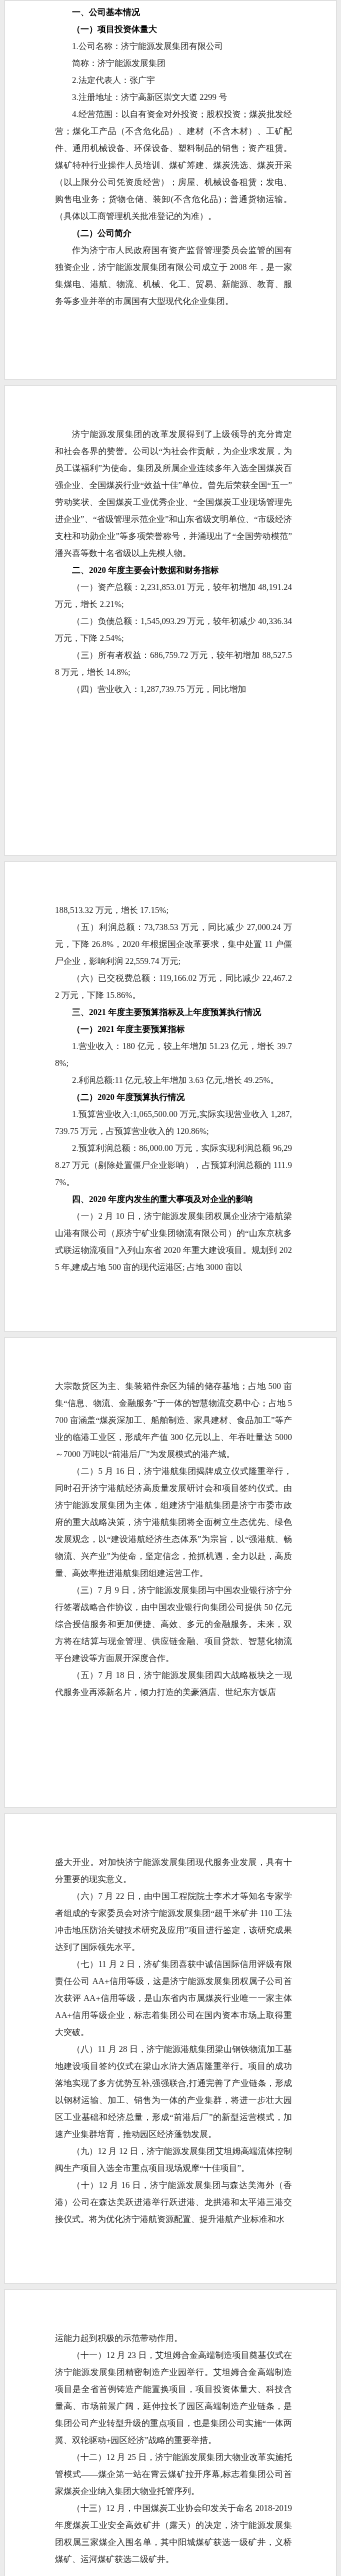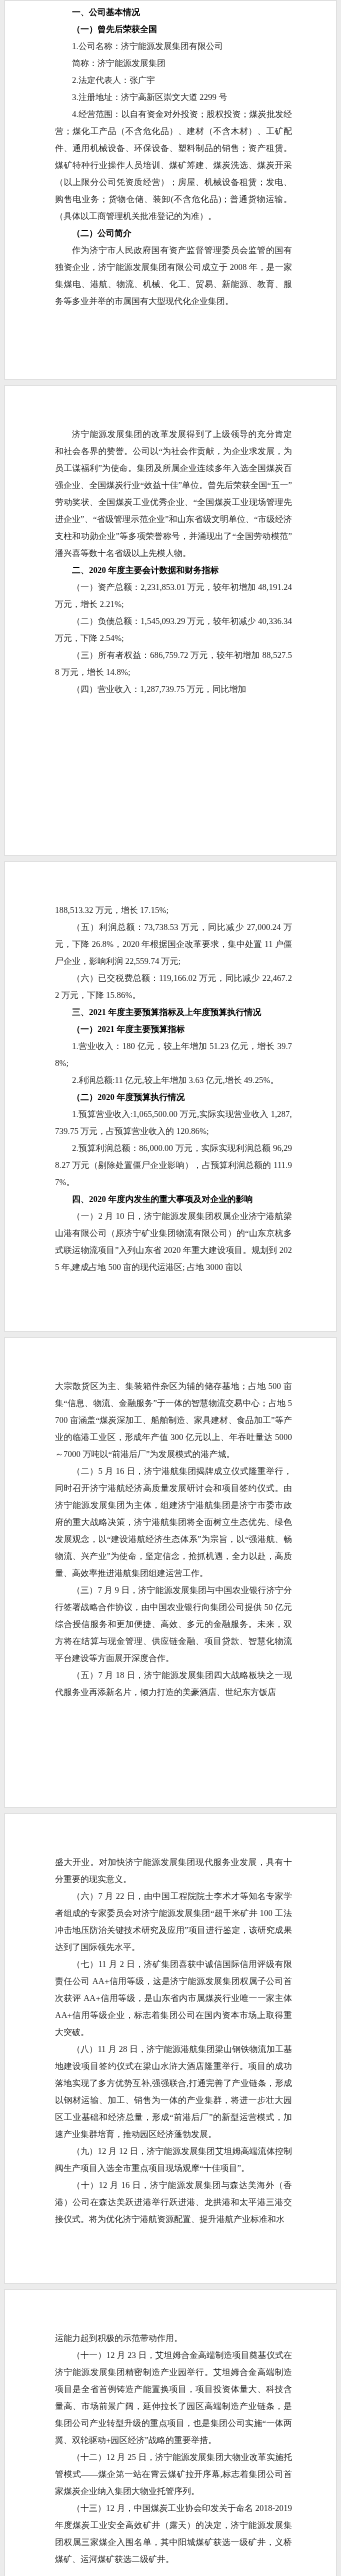--- a/index.html
+++ b/index.html
@@ -51,21 +51,21 @@
     text-indent: 0;
   }
 </style>
 </head>
 <body>
 
 <main class="doc">
   <div>
       <section class="page">
         <p class="blk heading">一、公司基本情况</p>
-        <p class="blk heading">（一）曾先后荣获全国</p>
+        <p class="blk heading">（一）项目投资体量大</p>
         <p class="blk para">1.公司名称：济宁能源发展集团有限公司</p>
         <p class="blk para">简称：济宁能源发展集团</p>
         <p class="blk para">2.法定代表人：张广宇</p>
         <p class="blk para">3.注册地址：济宁高新区崇文大道 2299 号</p>
         <p class="blk para">4.经营范围：以自有资金对外投资；股权投资；煤炭批发经营；煤化工产品（不含危化品）、建材（不含木材）、工矿配件、通用机械设备、环保设备、塑料制品的销售；资产租赁。煤矿特种行业操作人员培训、煤矿筹建、煤炭洗选、煤炭开采（以上限分公司凭资质经营）；房屋、机械设备租赁；发电、购售电业务；货物仓储、装卸(不含危化品)；普通货物运输。（具体以工商管理机关批准登记的为准）。</p>
         <p class="blk heading">（二）公司简介</p>
         <p class="blk para">作为济宁市人民政府国有资产监督管理委员会监管的国有独资企业，济宁能源发展集团有限公司成立于 2008 年，是一家集煤电、港航、物流、机械、化工、贸易、新能源、教育、服务等多业并举的市属国有大型现代化企业集团。</p>
       </section>
       <section class="page">
         <p class="blk para">济宁能源发展集团的改革发展得到了上级领导的充分肯定和社会各界的赞誉。公司以“为社会作贡献，为企业求发展，为员工谋福利”为使命。集团及所属企业连续多年入选全国煤炭百强企业、全国煤炭行业“效益十佳”单位。曾先后荣获全国“五一”劳动奖状、全国煤炭工业优秀企业、“全国煤炭工业现场管理先进企业”、“省级管理示范企业”和山东省级文明单位、“市级经济支柱和功勋企业”等多项荣誉称号，并涌现出了“全国劳动模范”潘兴喜等数十名省级以上先模人物。</p>
@@ -90,21 +90,21 @@
         <p class="blk para">（一）2 月 10 日，济宁能源发展集团权属企业济宁港航梁山港有限公司（原济宁矿业集团物流有限公司）的“山东京杭多式联运物流项目”入列山东省 2020 年重大建设项目。规划到 2025 年,建成占地 500 亩的现代运港区; 占地 3000 亩以</p>
       </section>
       <section class="page">
         <p class="blk para noindent">大宗散货区为主、集装箱件杂区为辅的储存基地；占地 500 亩集“信息、物流、金融服务”于一体的智慧物流交易中心；占地 5700 亩涵盖“煤炭深加工、船舶制造、家具建材、食品加工”等产业的临港工业区，形成年产值 300 亿元以上、年吞吐量达 5000～7000 万吨以“前港后厂”为发展模式的港产城。</p>
         <p class="blk para">（二）5 月 16 日，济宁港航集团揭牌成立仪式隆重举行，同时召开济宁港航经济高质量发展研讨会和项目签约仪式。由济宁能源发展集团为主体，组建济宁港航集团是济宁市委市政府的重大战略决策，济宁港航集团将全面树立生态优先、绿色发展观念，以“建设港航经济生态体系”为宗旨，以“强港航、畅物流、兴产业”为使命，坚定信念，抢抓机遇，全力以赴，高质量、高效率推进港航集团组建运营工作。</p>
         <p class="blk para">（三）7 月 9 日，济宁能源发展集团与中国农业银行济宁分行签署战略合作协议，由中国农业银行向集团公司提供 50 亿元综合授信服务和更加便捷、高效、多元的金融服务。未来，双方将在结算与现金管理、供应链金融、项目贷款、智慧化物流平台建设等方面展开深度合作。</p>
         <p class="blk para">（五）7 月 18 日，济宁能源发展集团四大战略板块之一现代服务业再添新名片，倾力打造的美豪酒店、世纪东方饭店</p>
       </section>
       <section class="page">
         <p class="blk para noindent">盛大开业。对加快济宁能源发展集团现代服务业发展，具有十分重要的现实意义。</p>
-        <p class="blk para">（六）7 月 22 日，由中国工程院院士李术才等知名专家学者组成的专家委员会对济宁能源发展集团“超千米矿井 100 工法冲击地压防治关键技术研究及应用”项目进行鉴定，该研究成果达到了国际领先水平。</p>
+        <p class="blk para">（六）7 月 22 日，由中国工程院院士李术才等知名专家学者组成的专家委员会对济宁能源发展集团“超千米矿井 110 工法冲击地压防治关键技术研究及应用”项目进行鉴定，该研究成果达到了国际领先水平。</p>
         <p class="blk para">（七）11 月 2 日，济矿集团喜获中诚信国际信用评级有限责任公司 AA+信用等级，这是济宁能源发展集团权属子公司首次获评 AA+信用等级，是山东省内市属煤炭行业唯一一家主体 AA+信用等级企业，标志着集团公司在国内资本市场上取得重大突破。</p>
         <p class="blk para">（八）11 月 28 日，济宁能源港航集团梁山钢铁物流加工基地建设项目签约仪式在梁山水浒大酒店隆重举行。项目的成功落地实现了多方优势互补,强强联合,打通完善了产业链条，形成以钢材运输、加工、销售为一体的产业集群，将进一步壮大园区工业基础和经济总量，形成“前港后厂”的新型运营模式，加速产业集群培育，推动园区经济蓬勃发展。</p>
         <p class="blk para">（九）12 月 12 日，济宁能源发展集团艾坦姆高端流体控制阀生产项目入选全市重点项目现场观摩“十佳项目”。</p>
         <p class="blk para">（十）12 月 16 日，济宁能源发展集团与森达美海外（香港）公司在森达美跃进港举行跃进港、龙拱港和太平港三港交接仪式。将为优化济宁港航资源配置、提升港航产业标准和水</p>
       </section>
       <section class="page">
         <p class="blk para noindent">运能力起到积极的示范带动作用。</p>
         <p class="blk para">（十一）12 月 23 日，艾坦姆合金高端制造项目奠基仪式在济宁能源发展集团精密制造产业园举行。艾坦姆合金高端制造项目是全省首例铸造产能置换项目，项目投资体量大、科技含量高、市场前景广阔，延伸拉长了园区高端制造产业链条，是集团公司产业转型升级的重点项目，也是集团公司实施“一体两翼、双轮驱动+园区经济”战略的重要举措。</p>
         <p class="blk para">（十二）12 月 25 日，济宁能源发展集团大物业改革实施托管模式——煤企第一站在霄云煤矿拉开序幕,标志着集团公司首家煤炭企业纳入集团大物业托管序列。</p>
         <p class="blk para">（十三）12 月，中国煤炭工业协会印发关于命名 2018-2019 年度煤炭工业安全高效矿井（露天）的决定，济宁能源发展集团权属三家煤企入围名单，其中阳城煤矿获选一级矿井，义桥煤矿、运河煤矿获选二级矿井。</p>

